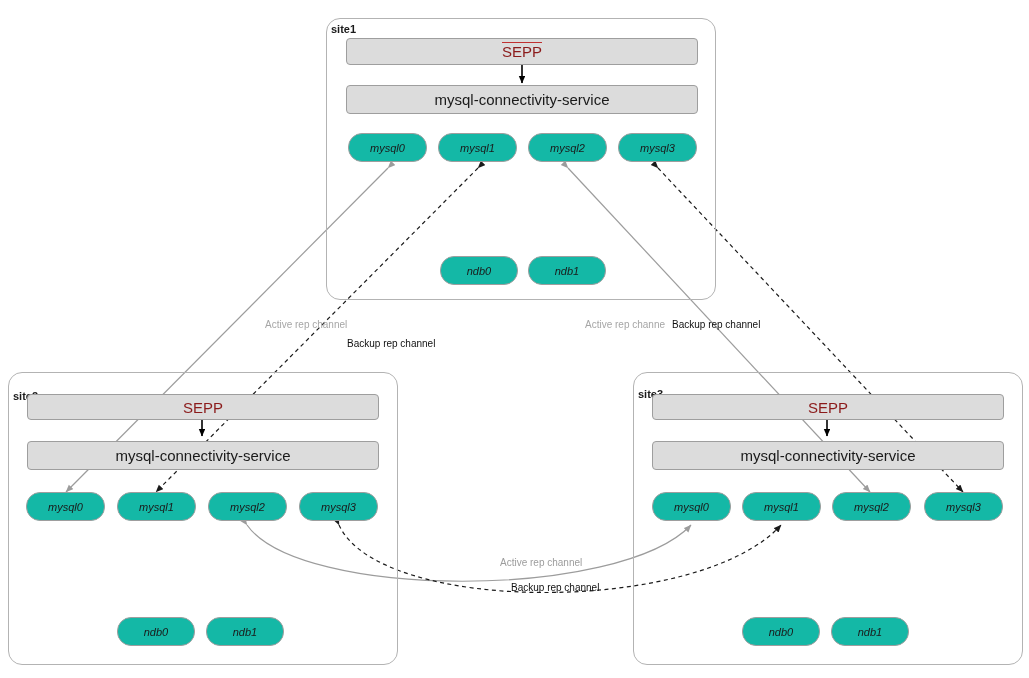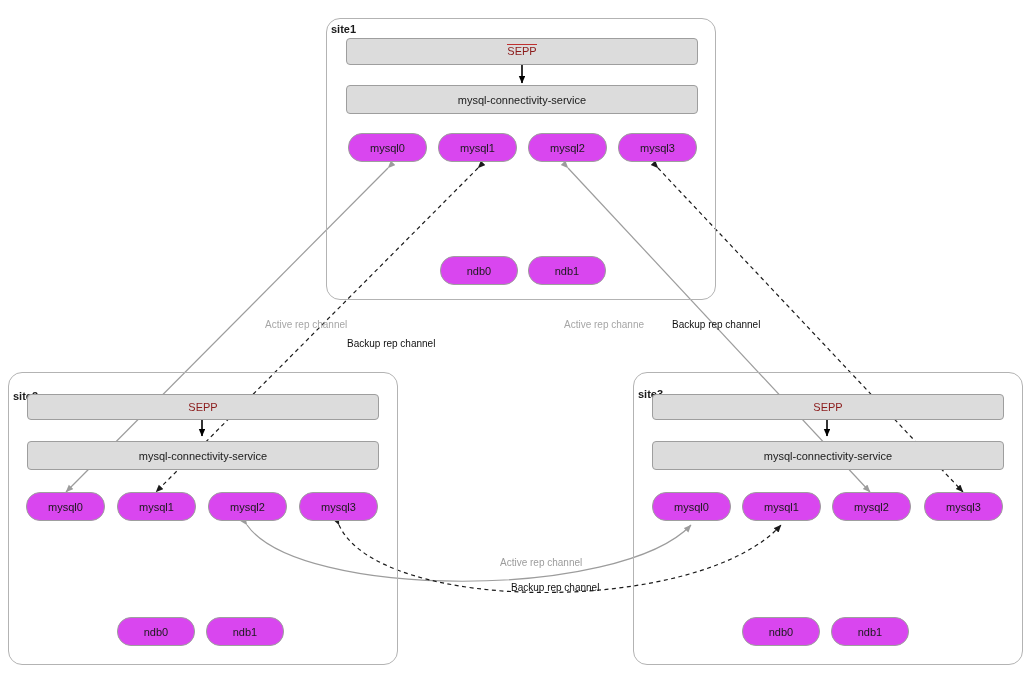--- a/index.html
+++ b/index.html
@@ -42,34 +42,35 @@
   }
   .bar {
     position: absolute;
     background: #dcdcdc;
     border: 1px solid #9e9e9e;
     border-radius: 4px;
     box-sizing: border-box;
     display: flex;
     align-items: center;
     justify-content: center;
-    font-size: 11px;
+    font-size: 15px;
     color: #1a1a1a;
   }
   .node {
     position: absolute;
-    background: #d946ef;
+    background: #14b8a6;
     border: 1px solid #9e9e9e;
     border-radius: 14px;
     box-sizing: border-box;
     display: flex;
     align-items: center;
     justify-content: center;
     font-size: 11px;
     color: #1a1a1a;
+    font-style: italic;
   }
   .sepp-text {
     color: #8b1a1a;
     border-top: 1px solid #c03030;
     line-height: 1.25;
     padding-top: 0px;
   }
   .chan-label {
     position: absolute;
     font-size: 10px;
@@ -177,19 +178,19 @@
   <div class="node" style="left:742px; top:492px; width:79px; height:29px;">mysql1</div>
   <div class="node" style="left:832px; top:492px; width:79px; height:29px;">mysql2</div>
   <div class="node" style="left:924px; top:492px; width:79px; height:29px;">mysql3</div>
 
   <div class="node" style="left:742px; top:617px; width:78px; height:29px;">ndb0</div>
   <div class="node" style="left:831px; top:617px; width:78px; height:29px;">ndb1</div>
 
   <div class="chan-label chan-active" style="left:265px; top:319px;">Active rep channel</div>
   <div class="chan-label chan-backup" style="left:347px; top:338px;">Backup rep channel</div>
 
-  <div class="chan-label chan-active" style="left:564px; top:319px;">Active rep channe</div>
+  <div class="chan-label chan-active" style="left:585px; top:319px;">Active rep channe</div>
   <div class="chan-label chan-backup" style="left:672px; top:319px;">Backup rep channel</div>
 
   <div class="chan-label chan-active-mid" style="left:500px; top:557px;">Active rep channel</div>
   <div class="chan-label chan-backup" style="left:511px; top:582px;">Backup rep channel</div>
 
 </div>
 
 </body></html>

